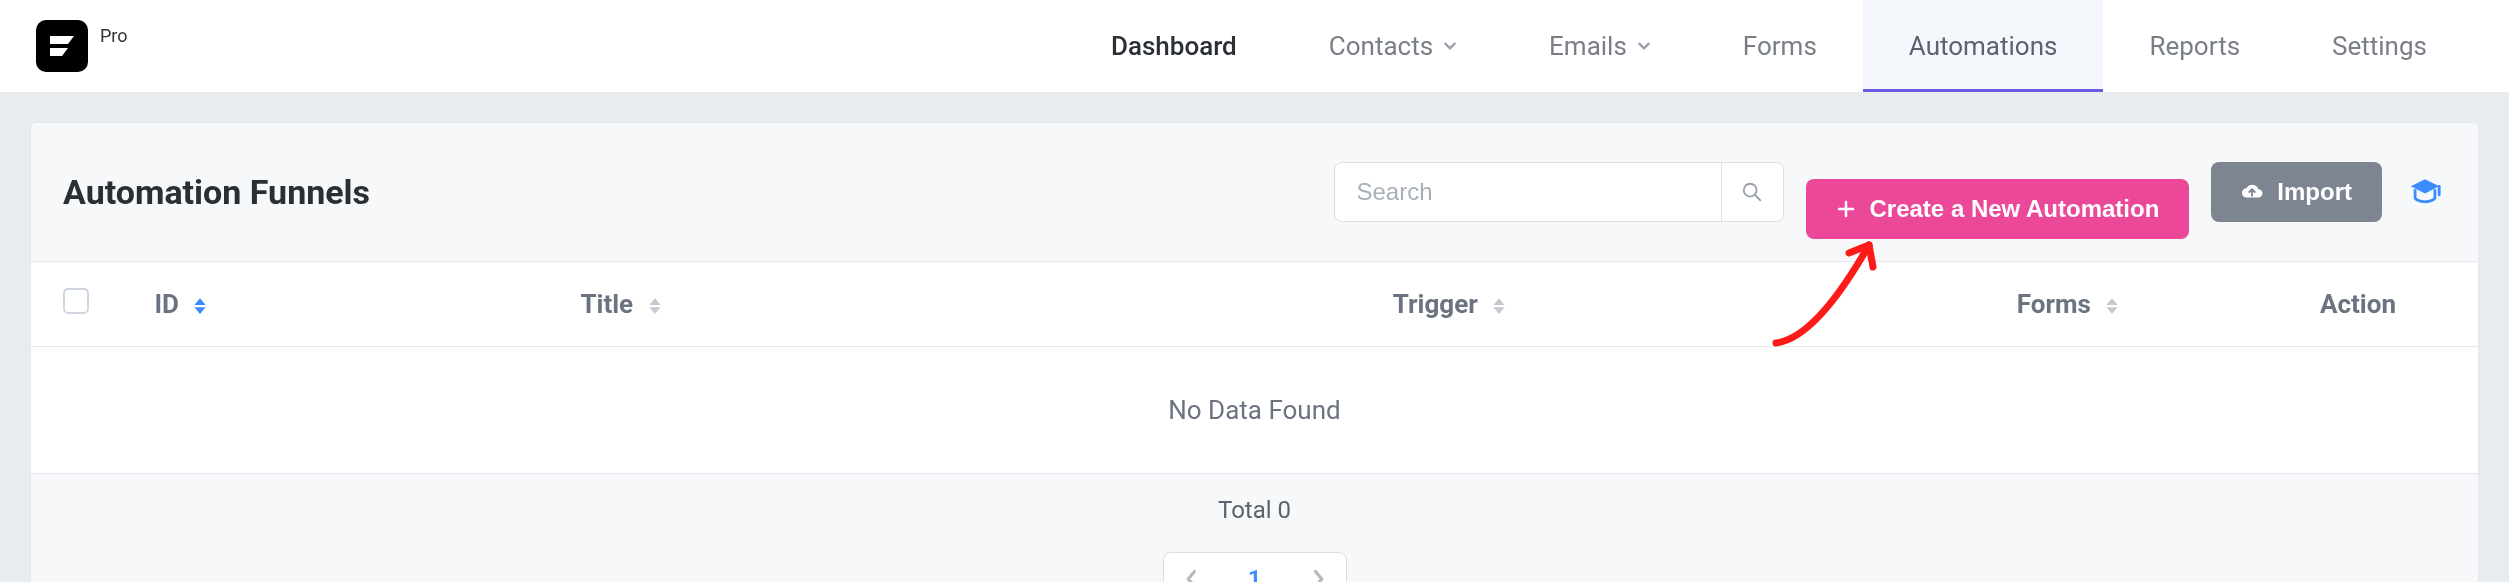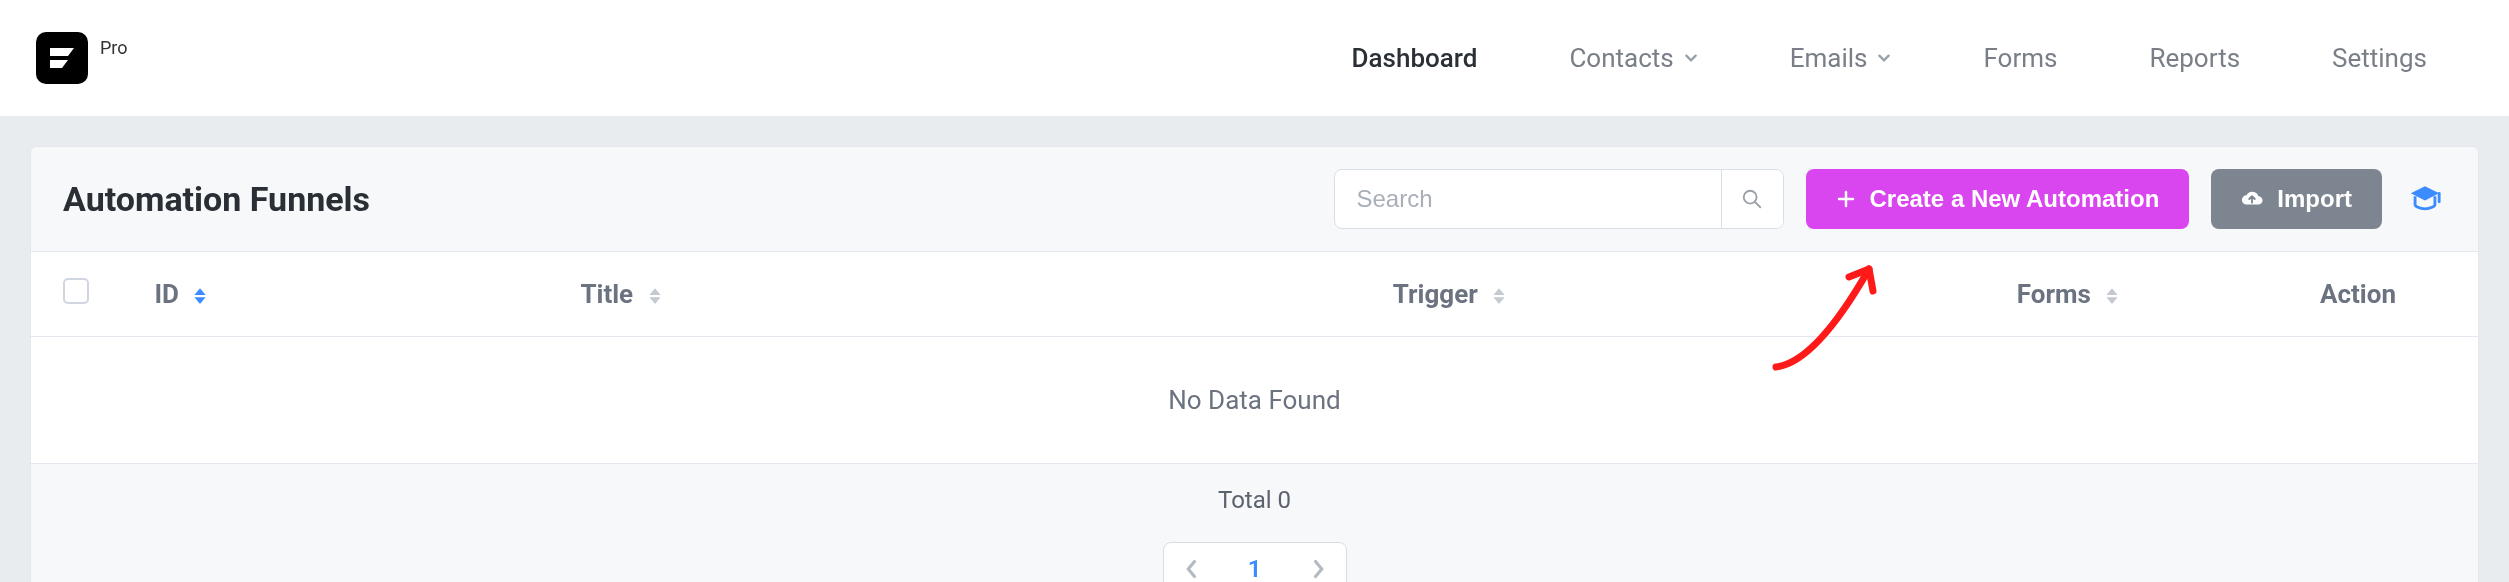--- a/index.html
+++ b/index.html
@@ -6,21 +6,21 @@
   body {
     font-family: -apple-system, BlinkMacSystemFont, "Segoe UI", Roboto, "Helvetica Neue", Arial, sans-serif;
     background: #e9ecef;
     color: #333;
     width: 2509px;
     font-size: 24px;
   }
   
   .topbar {
     background: #fff;
-    height: 116px;
+    height: 92px;
     display: flex;
     align-items: center;
     padding: 0 36px;
   }
   .brand {
     display: flex;
     align-items: center;
     gap: 12px;
   }
   .brand-logo {
@@ -126,21 +126,21 @@
     border: none;
     border-radius: 8px;
     padding: 0 30px;
     font-size: 24px;
     font-weight: 600;
     display: flex;
     align-items: center;
     gap: 14px;
     cursor: pointer;
   }
-  .btn-primary { background: #d946ef; color: #fff; }
+  .btn-primary { background: #ec4899; color: #fff; margin-top: 34px; }
   .btn-secondary { background: #7d8590; color: #fff; }
   .help-btn {
     width: 42px; height: 42px;
     display: flex; align-items:center; justify-content:center;
     color: #3b8cff;
     cursor: pointer;
   }
   
   .table {
     width: 100%;
@@ -261,20 +261,23 @@
         </svg>
     </div>
     <div class="nav-item">
       <span>Emails</span>
       <svg class="chev" viewBox="0 0 12 12">
           <path d="M2 4 L6 8 L10 4" stroke="#9aa0a9" stroke-width="2" fill="none" stroke-linecap="round"></path>
         </svg>
     </div>
     <div class="nav-item">
       <span>Forms</span>
+    </div>
+    <div class="nav-item active">
+      <span>Automations</span>
     </div>
     <div class="nav-item">
       <span>Reports</span>
     </div>
     <div class="nav-item">
       <span>Settings</span>
     </div>
   </div>
 </div>
 

